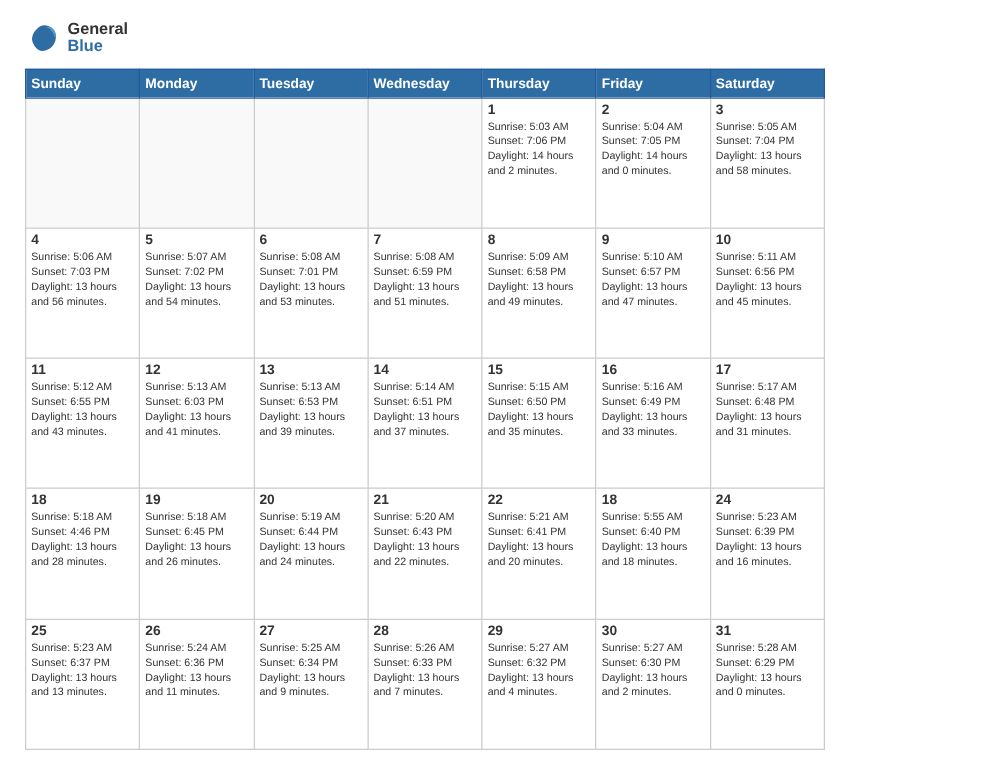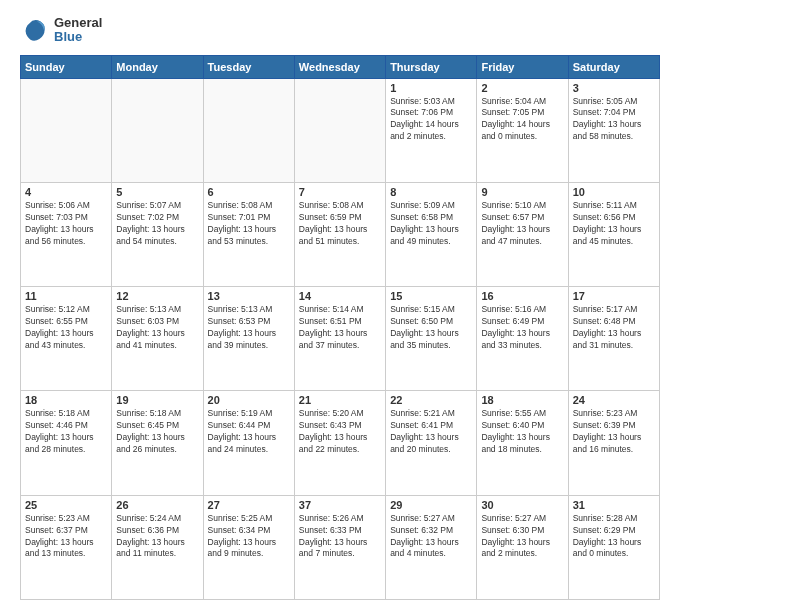--- a/index.html
+++ b/index.html
@@ -330,21 +330,21 @@
 and 11 minutes.</div>
           </td>
           <td>
             <span class="day-number">27</span>
             <div class="day-info">Sunrise: 5:25 AM
 Sunset: 6:34 PM
 Daylight: 13 hours
 and 9 minutes.</div>
           </td>
           <td>
-            <span class="day-number">37</span>
+            <span class="day-number">28</span>
             <div class="day-info">Sunrise: 5:26 AM
 Sunset: 6:33 PM
 Daylight: 13 hours
 and 7 minutes.</div>
           </td>
           <td>
             <span class="day-number">29</span>
             <div class="day-info">Sunrise: 5:27 AM
 Sunset: 6:32 PM
 Daylight: 13 hours

